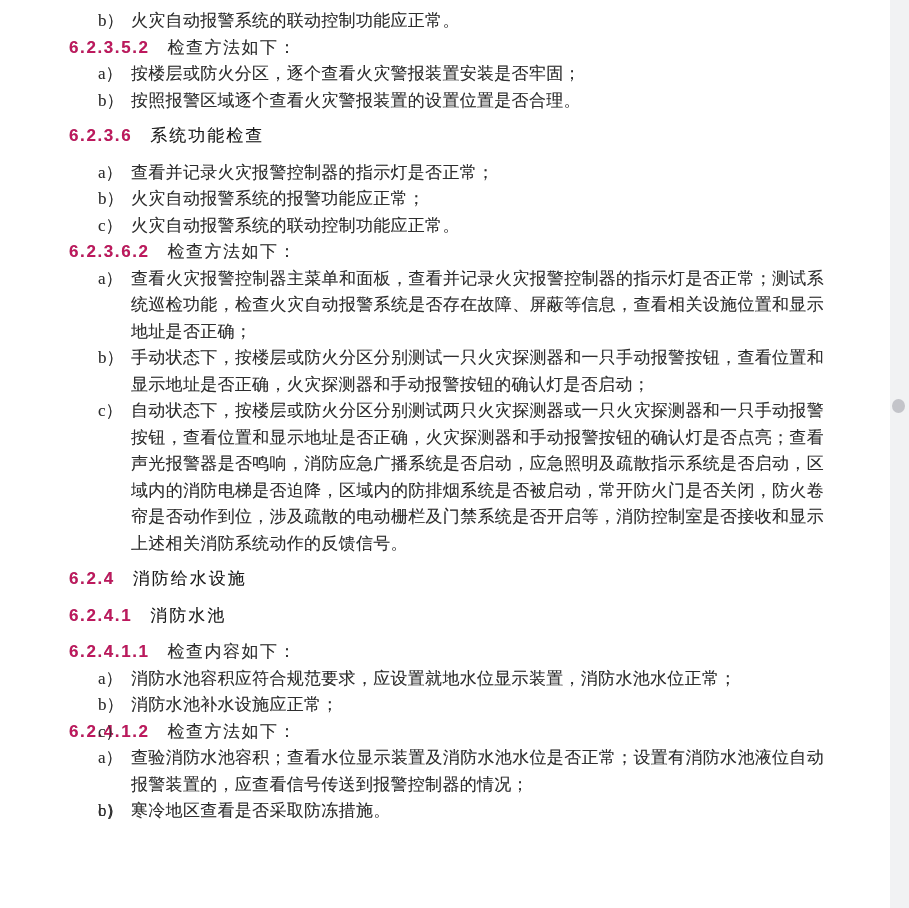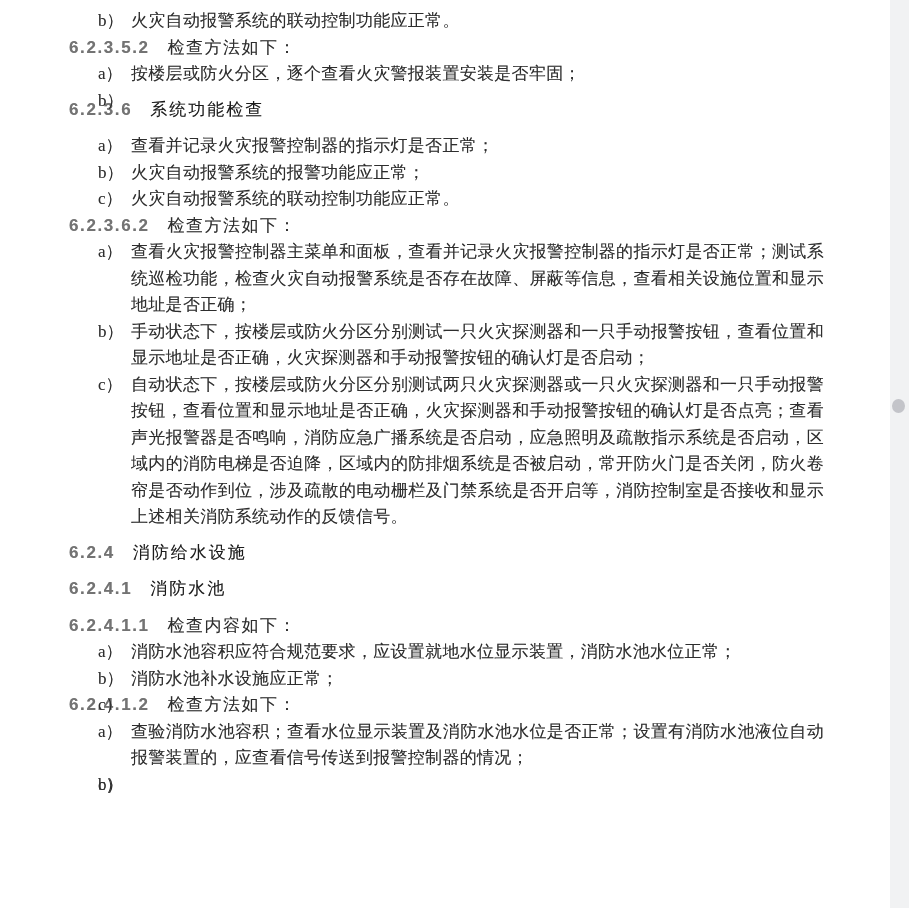--- a/index.html
+++ b/index.html
@@ -23,21 +23,21 @@
     text-shadow:0 0 0.6px rgba(40,40,40,0.35);
   }
   .block { font-size:17px; line-height:26.5px; }
   
   .clause, .heading { padding-left:69px; }
   .num {
     font-family:"Liberation Sans","DejaVu Sans",sans-serif;
     font-weight:600;
     letter-spacing:1.6px;
     margin-right:18px;
-    color:#737373;
+    color:#be185d;
     white-space:nowrap;
   }
   .clause .txt { letter-spacing:1.5px;margin-top:39px; }
   
   .heading {
     margin-top:9px; margin-bottom:10px;
     font-family:"Liberation Sans","DejaVu Sans",sans-serif;
     font-weight:700;
     color:#1b1b1b;
   }
@@ -70,36 +70,36 @@
   }
 </style>
 </head>
 <body>
 
 <div class="page" style="background: rgb(255, 255, 255);">
   <div class="content" id="doc-content">
       <div class="block item"><span class="letter">b）</span><span class="itext">火灾自动报警系统的联动控制功能应正常。</span></div>
       <div class="block clause"><span class="num">6.2.3.5.2</span><span class="txt">检查方法如下：</span></div>
       <div class="block item"><span class="letter">a）</span><span class="itext">按楼层或防火分区，逐个查看火灾警报装置安装是否牢固；</span></div>
-      <div class="block item"><span class="letter">b）</span></div>
+      <div class="block item"><span class="letter">b）</span><span class="itext">按照报警区域逐个查看火灾警报装置的设置位置是否合理。</span></div>
       <div class="block heading"><span class="num">6.2.3.6</span><span class="txt">系统功能检查</span></div>
       <div class="block item"><span class="letter">a）</span><span class="itext">查看并记录火灾报警控制器的指示灯是否正常；</span></div>
       <div class="block item"><span class="letter">b）</span><span class="itext">火灾自动报警系统的报警功能应正常；</span></div>
       <div class="block item"><span class="letter">c）</span><span class="itext">火灾自动报警系统的联动控制功能应正常。</span></div>
       <div class="block clause"><span class="num">6.2.3.6.2</span><span class="txt">检查方法如下：</span></div>
       <div class="block item"><span class="letter">a）</span><span class="itext">查看火灾报警控制器主菜单和面板，查看并记录火灾报警控制器的指示灯是否正常；测试系统巡检功能，检查火灾自动报警系统是否存在故障、屏蔽等信息，查看相关设施位置和显示地址是否正确；</span></div>
       <div class="block item"><span class="letter">b）</span><span class="itext">手动状态下，按楼层或防火分区分别测试一只火灾探测器和一只手动报警按钮，查看位置和显示地址是否正确，火灾探测器和手动报警按钮的确认灯是否启动；</span></div>
       <div class="block item"><span class="letter">c）</span><span class="itext">自动状态下，按楼层或防火分区分别测试两只火灾探测器或一只火灾探测器和一只手动报警按钮，查看位置和显示地址是否正确，火灾探测器和手动报警按钮的确认灯是否点亮；查看声光报警器是否鸣响，消防应急广播系统是否启动，应急照明及疏散指示系统是否启动，区域内的消防电梯是否迫降，区域内的防排烟系统是否被启动，常开防火门是否关闭，防火卷帘是否动作到位，涉及疏散的电动栅栏及门禁系统是否开启等，消防控制室是否接收和显示上述相关消防系统动作的反馈信号。</span></div>
       <div class="block heading"><span class="num">6.2.4</span><span class="txt">消防给水设施</span></div>
       <div class="block heading"><span class="num">6.2.4.1</span><span class="txt">消防水池</span></div>
       <div class="block clause"><span class="num">6.2.4.1.1</span><span class="txt">检查内容如下：</span></div>
       <div class="block item"><span class="letter">a）</span><span class="itext">消防水池容积应符合规范要求，应设置就地水位显示装置，消防水池水位正常；</span></div>
       <div class="block item"><span class="letter">b）</span><span class="itext">消防水池补水设施应正常；</span></div>
       <div class="block item"><span class="letter">c）</span></div>
       <div class="block clause"><span class="num">6.2.4.1.2</span><span class="txt">检查方法如下：</span></div>
       <div class="block item"><span class="letter">a）</span><span class="itext">查验消防水池容积；查看水位显示装置及消防水池水位是否正常；设置有消防水池液位自动报警装置的，应查看信号传送到报警控制器的情况；</span></div>
       <div class="block item"><span class="letter">b）</span></div>
-      <div class="block item"><span class="letter">c）</span></div>
+      <div class="block item"><span class="letter">c）</span><span class="itext">寒冷地区查看是否采取防冻措施。</span></div>
     </div>
   <div class="scrollbar-track" id="sb-track" style="background: rgb(241, 242, 243);">
     <div class="scrollbar-thumb" id="sb-thumb" style="background: rgb(195, 196, 201);"></div>
   </div>
 </div>
 
 </body></html>

